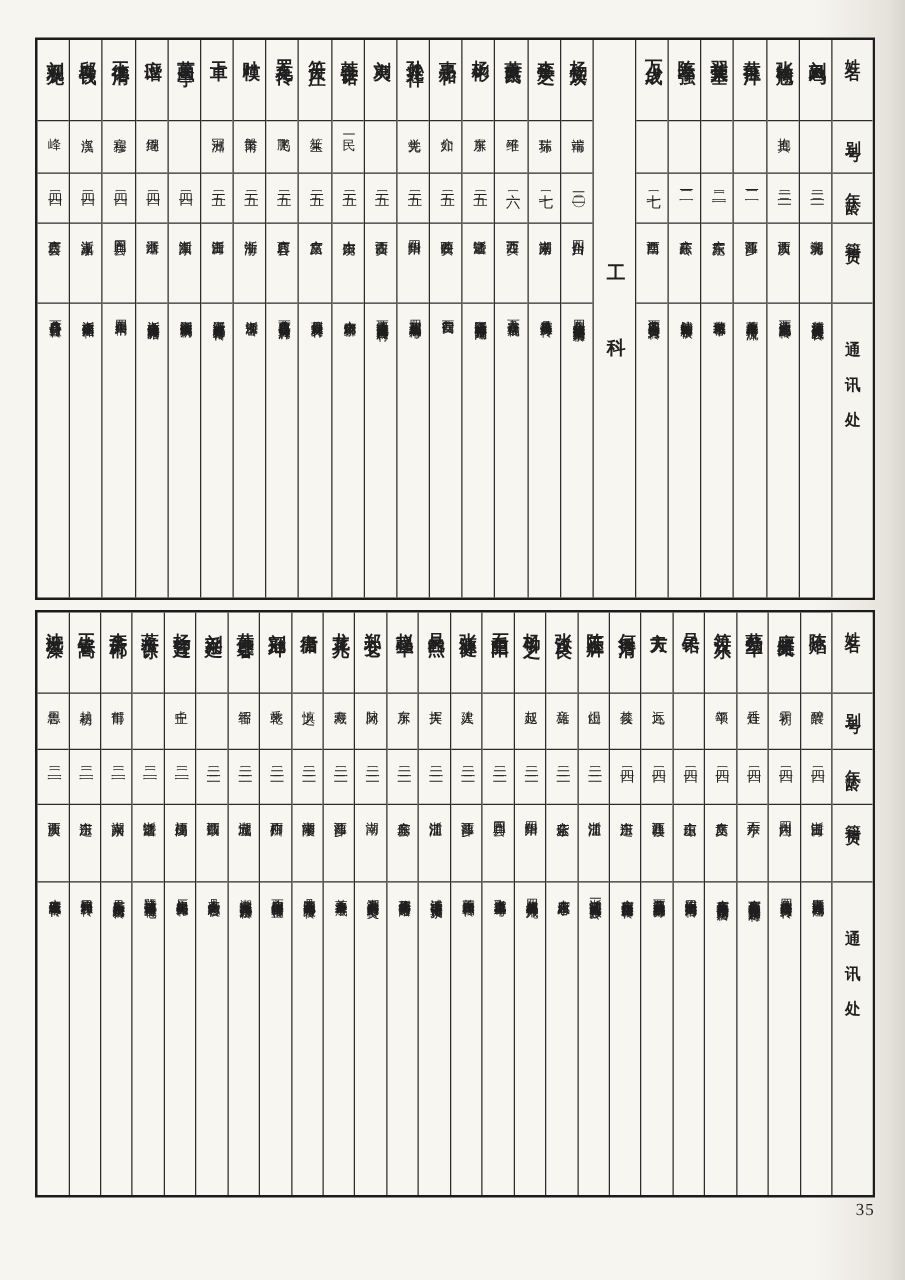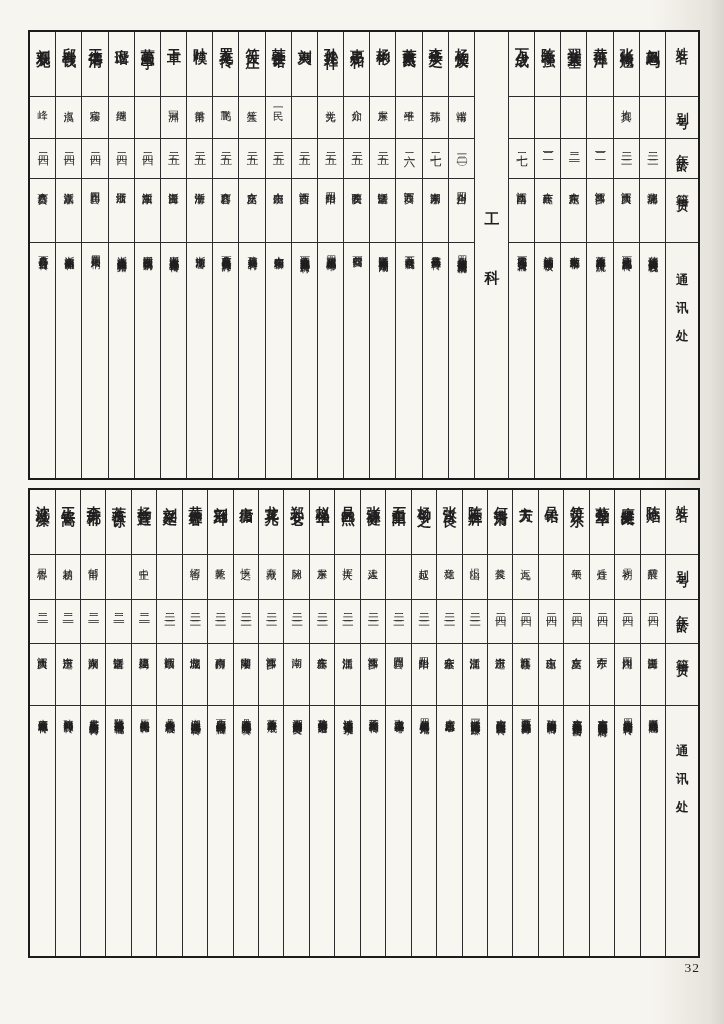--- a/index.html
+++ b/index.html
@@ -914,14 +914,14 @@
           <span class="vtext">二二</span>
         </div>
         <div class="cell c-origin">
           <span class="vtext">江西大庾</span>
         </div>
         <div class="cell c-addr">
           <span class="vtext">大庾新城镇晋丰祥转</span>
         </div>
       </div>
     </div>
-  <div class="page-number">32</div>
+  <div class="page-number">35</div>
 </div>
 
 </body></html>

